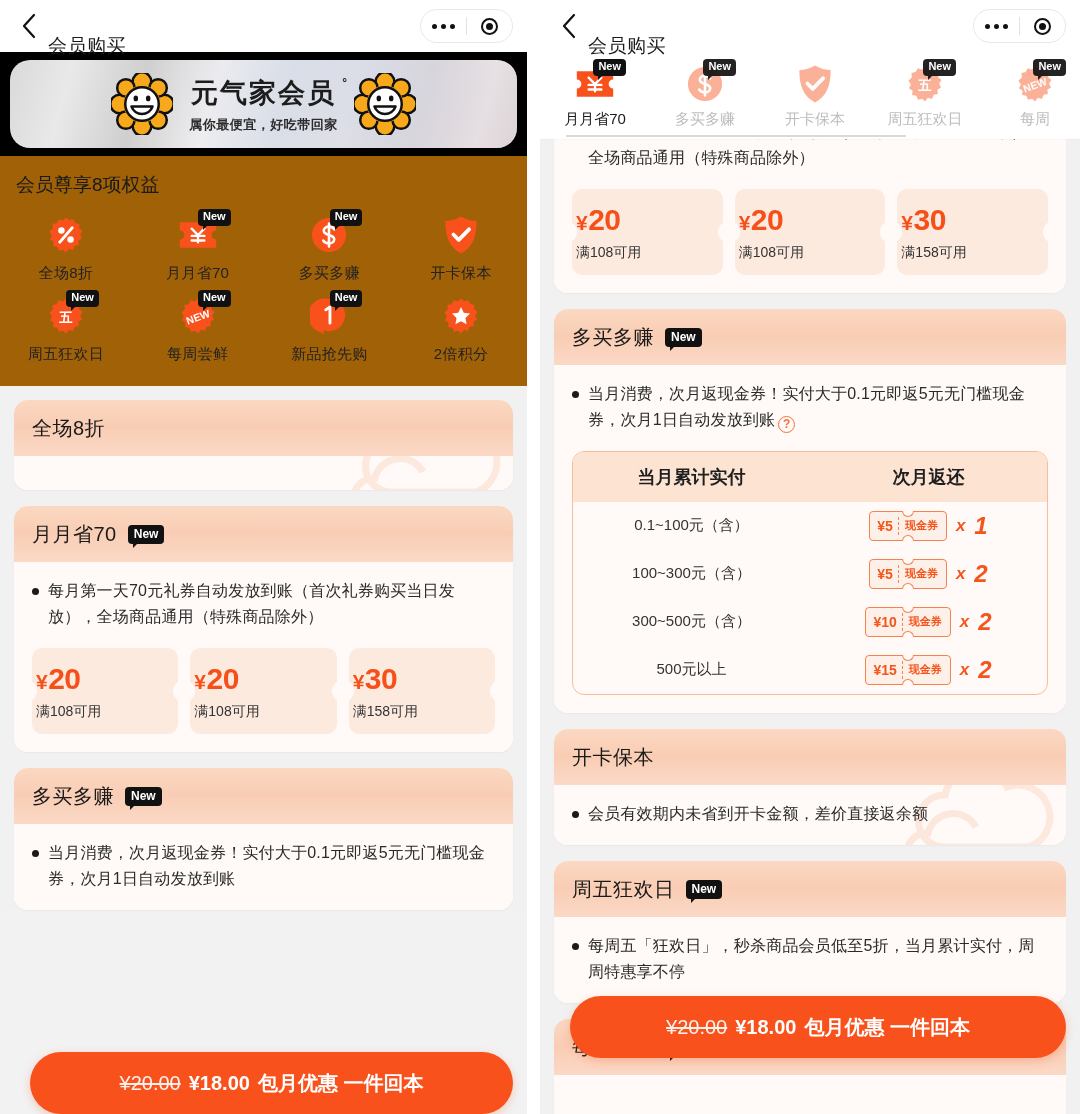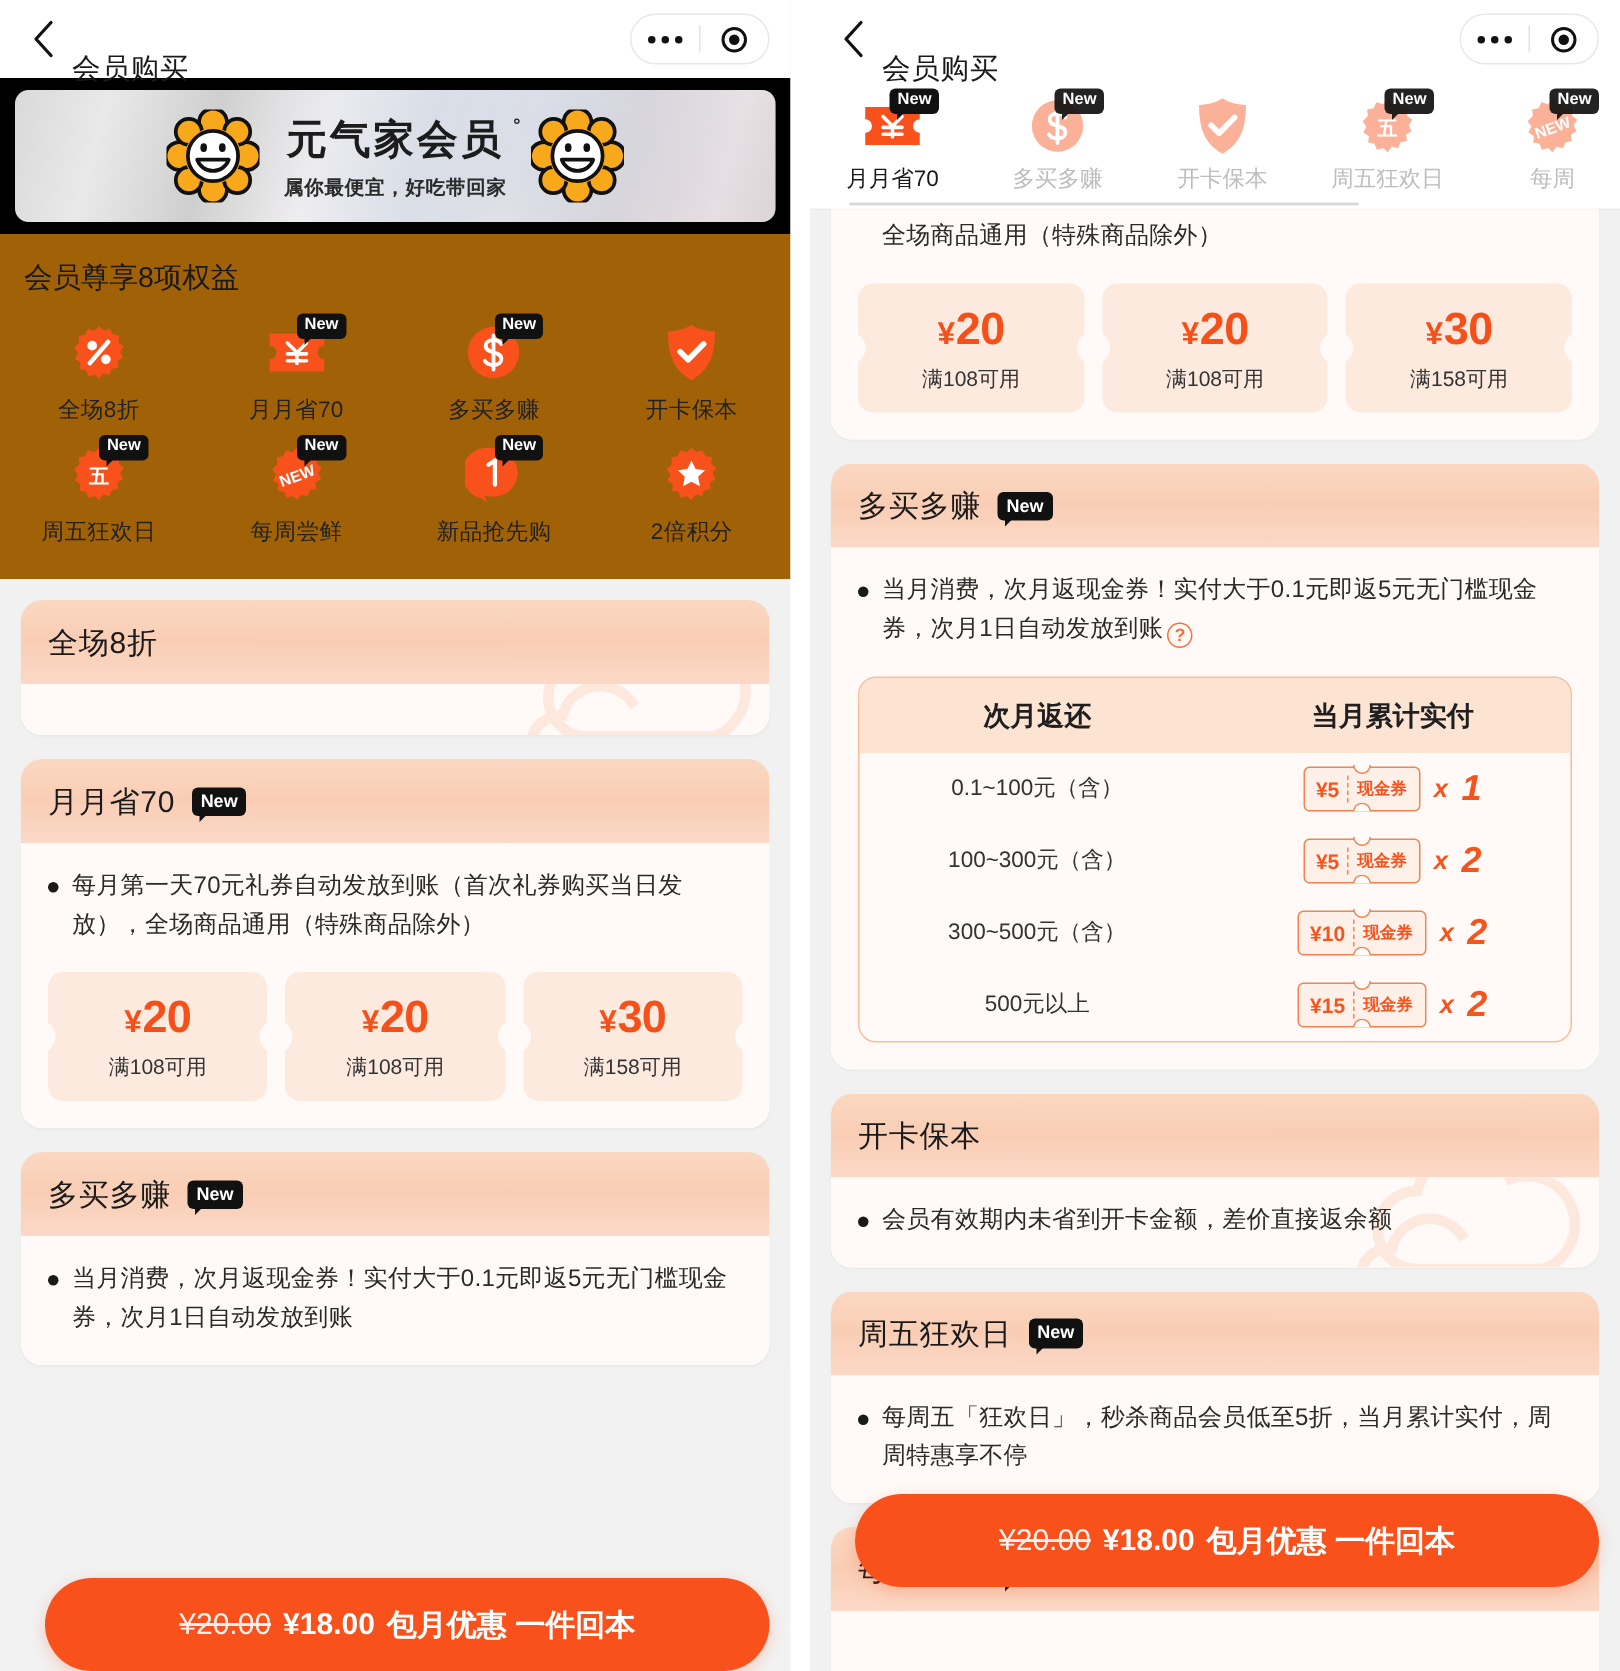--- a/index.html
+++ b/index.html
@@ -38,21 +38,21 @@
   .cap-target { flex: 1; display: flex; align-items: center; justify-content: center; }
   .cap-target .ring {
     width: 17px; height: 17px; border-radius: 50%; border: 2.2px solid #111;
     display: flex; align-items: center; justify-content: center;
   }
   .cap-target .ring i { width: 7px; height: 7px; border-radius: 50%; background: #111; display:block; }
 
   
   .banner { position: relative; height: 104px; background: #000; padding: 8px 10px; }
   .banner-inner {
-    height: 100%; border-radius: 9px; position: relative; overflow: hidden;
+    height: 100%; border-radius: 20px; position: relative; overflow: hidden;
     background: linear-gradient(105deg,#d9d9d9 0%,#e9e9e9 12%,#cfcfcf 26%,#f0eef0 40%,#dfe3e8 54%,#eceaea 66%,#dcd7d5 80%,#f2eeec 92%,#d8d4d2 100%);
     display: flex; align-items: center; justify-content: center;
   }
   .banner-inner::after {
     content:""; position:absolute; inset:0;
     background: radial-gradient(circle at 72% 35%, rgba(200,215,235,.55), transparent 55%),
                 radial-gradient(circle at 88% 80%, rgba(235,205,205,.45), transparent 50%);
   }
   .flower { position: relative; z-index: 2; width: 62px; height: 62px; flex: none; }
   .banner-text { position: relative; z-index: 2; text-align: center; margin: 0 16px; }
@@ -120,21 +120,21 @@
   .qmark {
     display: inline-flex; align-items: center; justify-content: center;
     width: 17px; height: 17px; border-radius: 50%; border: 1.4px solid #f5713a;
     color: #f5713a; font-size: 12px; font-weight: bold; vertical-align: -3px; margin-left: 3px;
   }
 
   
   .coupon-row { display: flex; gap: 12px; margin-top: 18px; position: relative; z-index: 2; }
   .coupon {
     flex: 1; position: relative; background: #fdeadf; border-radius: 10px;
-    padding: 14px 4px 13px 4px; text-align: center;
+    padding: 14px 4px 13px 4px; 
   }
   .coupon::before, .coupon::after {
     content: ""; position: absolute; top: 50%; transform: translateY(-50%);
     width: 11px; height: 22px; background: #fffaf7;
   }
   .coupon::before { left: -6px; border-radius: 0 11px 11px 0; }
   .coupon::after  { right: -6px; border-radius: 11px 0 0 11px; }
   .coupon .amt { font-size: 30px; color: #f6501a; font-weight: bold; letter-spacing: -.5px; }
   .coupon .amt .y { font-size: 21px; margin-right: 1px; }
   .coupon .cond { font-size: 14px; color: #333; margin-top: 7px; }
@@ -547,22 +547,22 @@
       <div class="card">
         <div class="card-head">
           <span class="h">多买多赚</span>
           <span class="badge-new">New</span>
         </div>
         <div class="card-body">
           <div class="bullet"><span>当月消费，次月返现金券！实付大于0.1元即返5元无门槛现金券，次月1日自动发放到账</span><span class="qmark">?</span></div>
 
           <div class="rtable">
             <div class="rt-head">
+              <div>当月累计实付</div>
               <div>次月返还</div>
-              <div>当月累计实付</div>
             </div>
 
             <div class="rt-row">
               <div class="rt-c1">0.1~100元（含）</div>
               <div class="rt-c2">
                 <span class="mini-coupon">
                   <span class="nick-t"></span>
                     <span class="nick-b"></span>
                   <span class="mc-l">¥5</span>
                   <span class="mc-div"></span>

